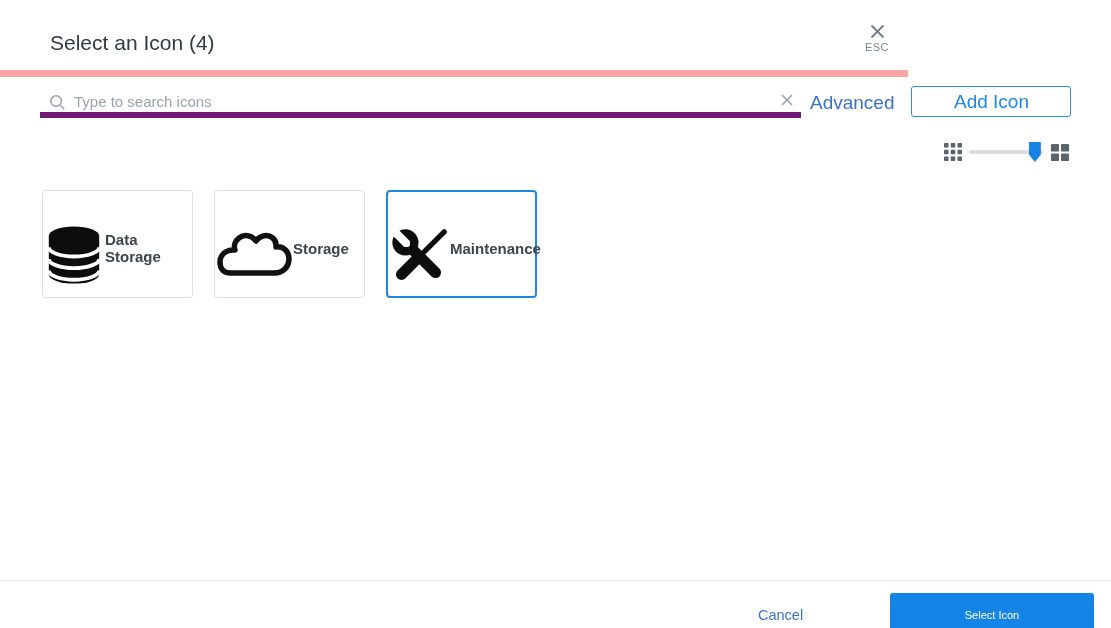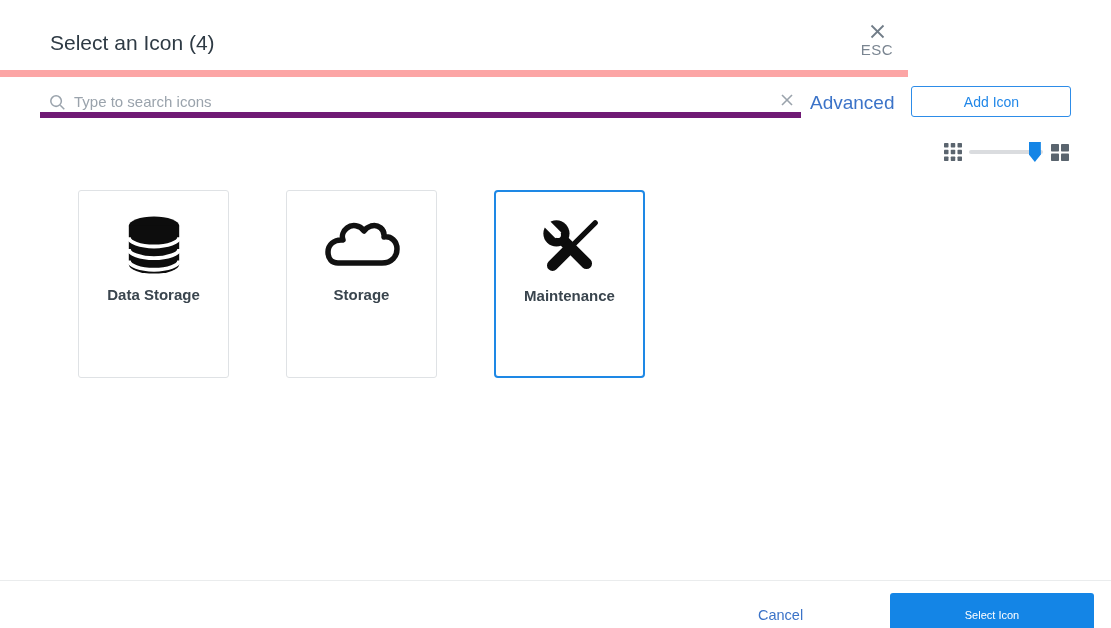--- a/index.html
+++ b/index.html
@@ -14,55 +14,55 @@
   body{
     width:1111px;height:628px;position:relative;overflow:hidden;
     font-family:"Liberation Sans",sans-serif;
   }
 
   
   .header{position:absolute;top:0;left:0;width:908px;height:67px;border-bottom:7px solid #fca5a5;background:#fff;margin-top:10px;}
   .title{position:absolute;left:50px;top:21px;font-size:21px;color:var(--title-text);}
   .close-box{position:absolute;top:14px;right:14px;width:34px;text-align:center;cursor:pointer;}
   .close-x{display:block;margin:0 auto;}
-  .esc-label{display:block;margin-top:2px;font-size:15px;color:#7a8591;letter-spacing:.5px;text-align:center;}
+  .esc-label{display:block;margin-top:2px;font-size:11px;color:#7a8591;letter-spacing:.5px;text-align:center;}
 
   
   .search-wrap{position:absolute;left:40px;top:85px;width:761px;height:33px;border-bottom:6px solid #701a75;}
   .search-icon{position:absolute;left:9px;top:9px;}
   .search-input{
     position:absolute;left:32px;top:3px;width:690px;height:26px;border:none;outline:none;
     font-size:15px;color:#3a454e;background:transparent;font-family:"Liberation Sans",sans-serif;
   }
   .search-input::placeholder{color:#9aa3ac;opacity:1;}
   .clear-btn{position:absolute;right:8px;top:9px;cursor:pointer;line-height:0;background:none;border:none;padding:0;}
   .advanced-link{position:absolute;left:810px;top:92px;font-size:19px;color:var(--link-blue);cursor:pointer;text-decoration:none;}
   .add-icon-btn{
     position:absolute;left:911px;top:86px;width:160px;height:31px;
     background:#fff;border:1px solid #2d8ce8;border-radius:3px;color:#2187e8;
-    font-size:14px;cursor:pointer;font-family:"Liberation Sans",sans-serif;padding-left:7px;
+    font-size:19px;cursor:pointer;font-family:"Liberation Sans",sans-serif;padding-left:7px;
   }
 
   
   .slider-row{position:absolute;left:944px;top:141px;width:127px;height:22px;display:flex;align-items:center;}
   .grid-small{flex:0 0 auto;line-height:0;}
   .grid-large{flex:0 0 auto;line-height:0;margin-left:8px;}
   .slider-track{position:relative;flex:0 0 auto;width:74px;height:4px;margin-left:7px;background:#dadcdf;border-radius:2px;cursor:pointer;}
   .slider-handle{
     position:absolute;top:-8px;left:calc(89% - 6px);width:12px;height:20px;
     background:var(--primary-blue);
     clip-path:polygon(0 0,100% 0,100% 62%,50% 100%,0 62%);
     cursor:grab;
   }
 
   
   .cards{position:absolute;left:42px;top:190px;display:flex;gap:21px;}
   .card{
-    width:151px;height:188px;background:#fff;border:1px solid #dfe2e5;border-radius:3px;
-    display:flex;flex-direction:column;align-items:center;cursor:pointer;margin-left:36px;
+    width:151px;height:108px;background:#fff;border:1px solid #dfe2e5;border-radius:3px;
+    display:flex;flex-direction:row;align-items:center;cursor:pointer;
   }
   .card.selected{border:2px solid var(--selected-border);border-radius:4px;}
   .icon-box{height:64px;margin-top:23px;display:flex;align-items:center;justify-content:center;line-height:0;}
   .card-label{margin-top:8px;font-size:15px;font-weight:bold;color:var(--label-text);}
 
   
   .footer{position:absolute;left:0;top:580px;width:1111px;height:68px;border-top:1px solid #eaeced;background:#fff;text-decoration:underline;}
   .cancel-link{position:absolute;left:758px;top:26px;font-size:14.5px;color:var(--link-blue);cursor:pointer;text-decoration:none;}
   .select-btn{
     position:absolute;left:890px;top:12px;width:204px;height:43px;

